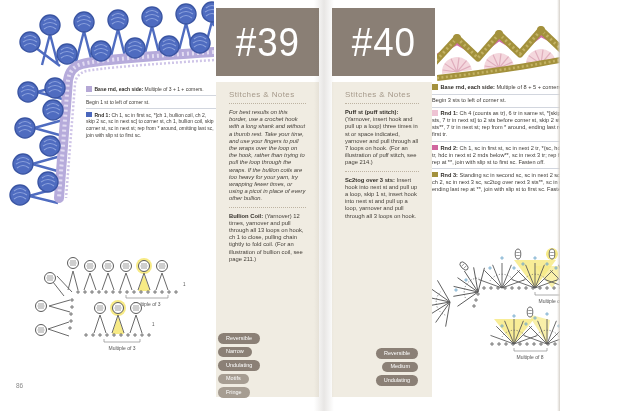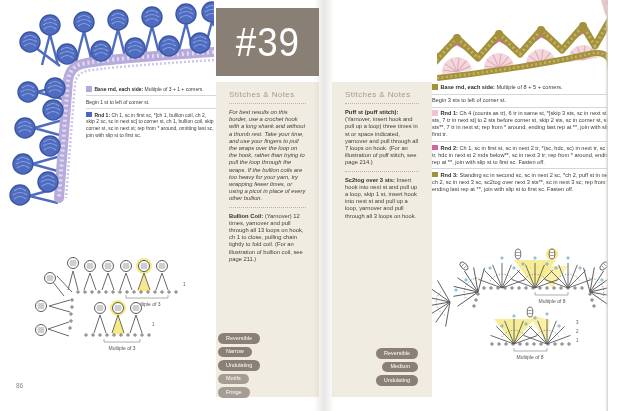--- a/index.html
+++ b/index.html
@@ -1,16 +1,16 @@
 <!DOCTYPE html>
 <html><head>
 <meta charset="utf-8">
 <style>
   html,body{margin:0;padding:0;background:#ffffff;font-family:"Liberation Sans",sans-serif;}
-  .spread{position:relative;width:608px;height:411px;background:#fff;overflow:hidden;}
+  .spread{position:relative;width:560px;height:411px;background:#fff;overflow:hidden;}
   .gutter{position:absolute;left:314px;top:0;width:20px;height:411px;
     background:linear-gradient(to right,rgba(110,100,90,0) 0%,rgba(110,100,90,0.16) 50%,rgba(110,100,90,0) 100%);}
   .page-edge{position:absolute;right:0;top:0;width:3px;height:411px;
     background:linear-gradient(to right,rgba(255,255,255,0),#d6d1ca);}
   .pattern-box{position:absolute;top:8px;height:68px;background:#8a7f75;color:#fff;
     display:flex;align-items:center;justify-content:center;font-size:40px;font-weight:300;
     letter-spacing:1px;transform-origin:center;}
   .pattern-box span{transform:scaleX(.92);}
   .notes-col{position:absolute;top:82px;height:315px;background:#f0ece2;box-sizing:border-box;padding:8px 13px;}
   .notes-header{color:#a5998a;font-size:8px;letter-spacing:.4px;}
@@ -178,20 +178,23 @@
         <use href="#bsym" x="90" y="58"></use>
         <use href="#bsym" x="108" y="58"></use>
       <path d="M76,89 v3 h36 v-3" stroke="#8a8a8a" stroke-width="0.7" fill="none"></path>
       <text x="94" y="100" font-size="5" fill="#555" text-anchor="middle">Multiple of 3</text>
       <text x="124" y="76" font-size="4.5" fill="#555">1</text>
     </g>
   </svg>
 
   <div class="pagenum" style="left:16px;">86</div>
 
+  <div class="pattern-box" style="left:332px;width:103px;">
+    <span>#40</span>
+  </div>
 
   <div class="notes-col" style="left:332px;width:100px;">
     <div class="notes-header">Stitches &amp; Notes</div>
     <div class="dotted"></div>
     <div class="stitch-def">
       <b>Puff st (puff stitch):</b><span> (Yarnover, insert hook and pull up a loop) three times in st or space indicated, yarnover and pull through all 7 loops on hook. (For an illustration of puff stitch, see page 214.)</span>
     </div>
     <div class="dotted"></div>
     <div class="stitch-def">
       <b>Sc2tog over 3 sts:</b><span> Insert hook into next st and pull up a loop, skip 1 st, insert hook into next st and pull up a loop, yarnover and pull through all 3 loops on hook.</span>

